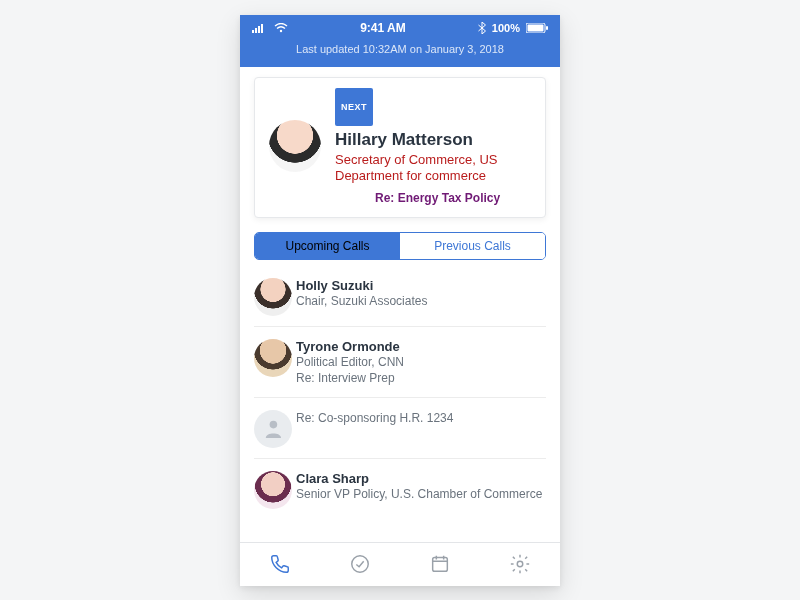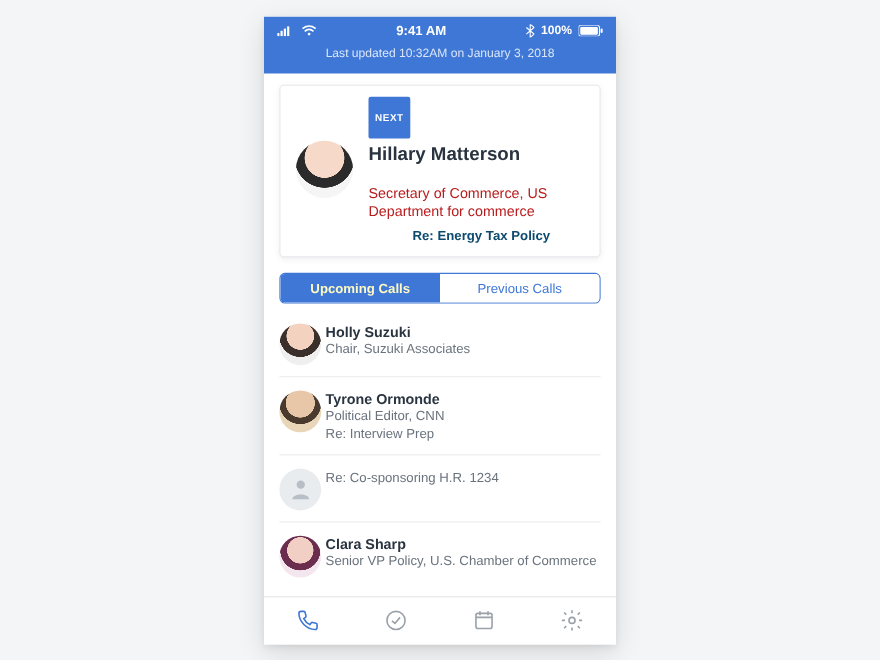--- a/index.html
+++ b/index.html
@@ -58,28 +58,28 @@
     color: #fff;
     font-size: 9px;
     font-weight: 700;
     padding: 14px 6px;
     letter-spacing: 0.5px;
     border-radius: 2px;
     margin-bottom: 4px;
   }
   .card-name {
     font-size: 17px; font-weight: 700; color: #2a3440;
-    margin-bottom: 18px;
+    margin-bottom: 2px;
   }
   .card-title {
     font-size: 13px; color: #b91c1c; line-height: 1.3;
     margin-bottom: 6px;
   }
   .card-re {
-    font-size: 12px; font-weight: 700; color: #0c4a6e; padding-left: 40px;
+    font-size: 12px; font-weight: 700; color: #701a75; padding-left: 40px;
   }
   .avatar {
     width: 44px; height: 44px; border-radius: 50%;
     background: #e9ecef; display:flex; align-items:center; justify-content:center;
     flex-shrink: 0;
     overflow: hidden;
   }
   .avatar.big { width: 52px; height: 52px; }
   .avatar svg { width: 60%; height: 60%; fill: #b8bec6; }
 
@@ -88,21 +88,21 @@
     margin-top: 14px;
     border: 1.5px solid #3e77d6;
     border-radius: 5px;
     overflow: hidden;
     font-size: 12px;
   }
   .tab {
     flex: 1; text-align: center; padding: 6px 0;
     cursor: pointer;
   }
-  .tab.active { background: #3e77d6; color: #fef9c3; font-weight: 700; }
+  .tab.active { background: #3e77d6; color: #000000; font-weight: 400; }
   .tab.inactive { background: #fff; color: #3e77d6; font-weight: 500; }
 
   .list { margin-top: 6px; }
   .item {
     display: flex; gap: 4px; align-items: flex-start;
     padding: 12px 0 10px;
     border-bottom: 1px solid #ececec;
   }
   .item:last-child { border-bottom: none; }
   .item .avatar { width: 38px; height: 38px; }

